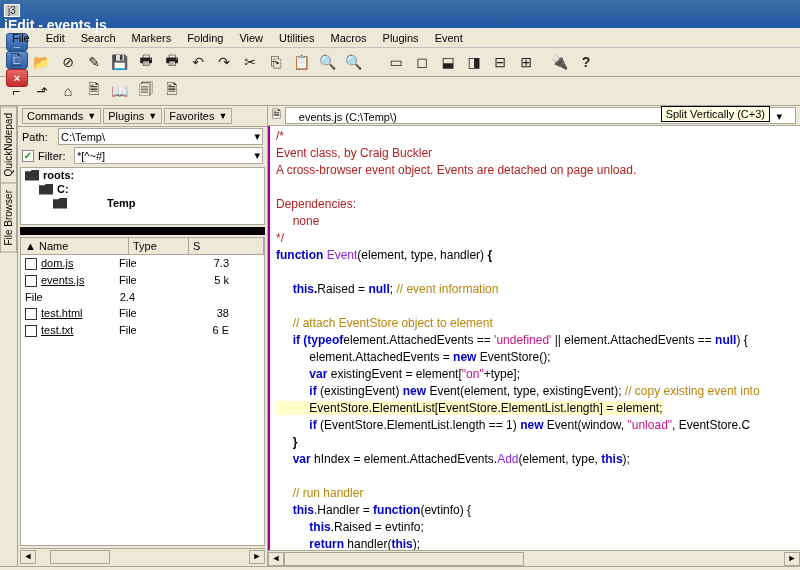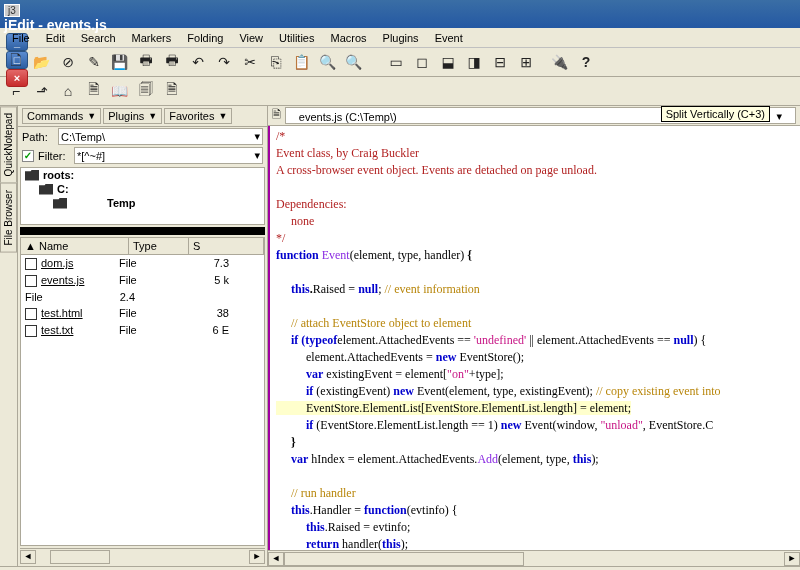--- a/index.html
+++ b/index.html
@@ -37,21 +37,21 @@
 .fl-row .col3 { width:50px; text-align:right; }
 .fl-row .fn { text-decoration: underline; color:#000; }
 .fl-row .fi { display:inline-block; width:12px; height:12px; background:#fff; border:1px solid #333; margin-right:4px; vertical-align:middle; }
 .hscroll { height:16px; background:#ece9d8; border-top:1px solid #aca899; display:flex; align-items:center; margin:0 2px 2px; }
 .hscroll .sbtn { width:16px; height:14px; background:#ece9d8; border:1px solid #aca899; text-align:center; font-size:9px; }
 .hscroll .thumb { width:60px; height:14px; background:#ece9d8; border:1px solid #aca899; margin-left:14px; }
 .editor { flex:1; display:flex; flex-direction:column; background:#fff; position:relative; }
 .buffer-bar { height:20px; background:#ece9d8; border-bottom:1px solid #aca899; display:flex; align-items:center; padding:0 4px; gap:4px; }
 .buffer-dd { flex:1; background:#fff; border:1px solid #aca899; height:17px; padding:0 13px; display:flex; align-items:flex-end; justify-content:space-between; }
 .tooltip { position:absolute; top:0; right:30px; background:#ffffe1; border:1px solid #000; padding:1px 4px; font-size:11px; z-index:10; }
-.code { flex:1; font-family: Liberation Serif, serif; font-size:12px; padding:2px 6px; border-left:2px solid #a000a0; white-space:pre; overflow:hidden; line-height:17px; }
+.code { flex:1; font-family: Liberation Sans, sans-serif; font-size:12px; padding:2px 6px; border-left:2px solid #a000a0; white-space:pre; overflow:hidden; line-height:17px; }
 .c-cm { color:#b22222; }
 .c-kw { color:#0000cd; font-weight:bold; }
 .c-id { color:#8a2be2; }
 .c-op { color:#000; font-weight:bold; }
 .c-lc { color:#b8860b; }
 .c-str { color:#c71585; }
 .hl { background:#ffffcc; }
 .statusbar { height:20px; background:#ece9d8; border-top:1px solid #aca899; display:flex; align-items:center; padding:0 4px; justify-content:space-between; }
 .cb { width:12px; height:12px; border:1px solid #888; background:#fff; display:inline-flex; align-items:center; justify-content:center; color:#090; font-size:10px; font-weight:bold; }
 </style>

